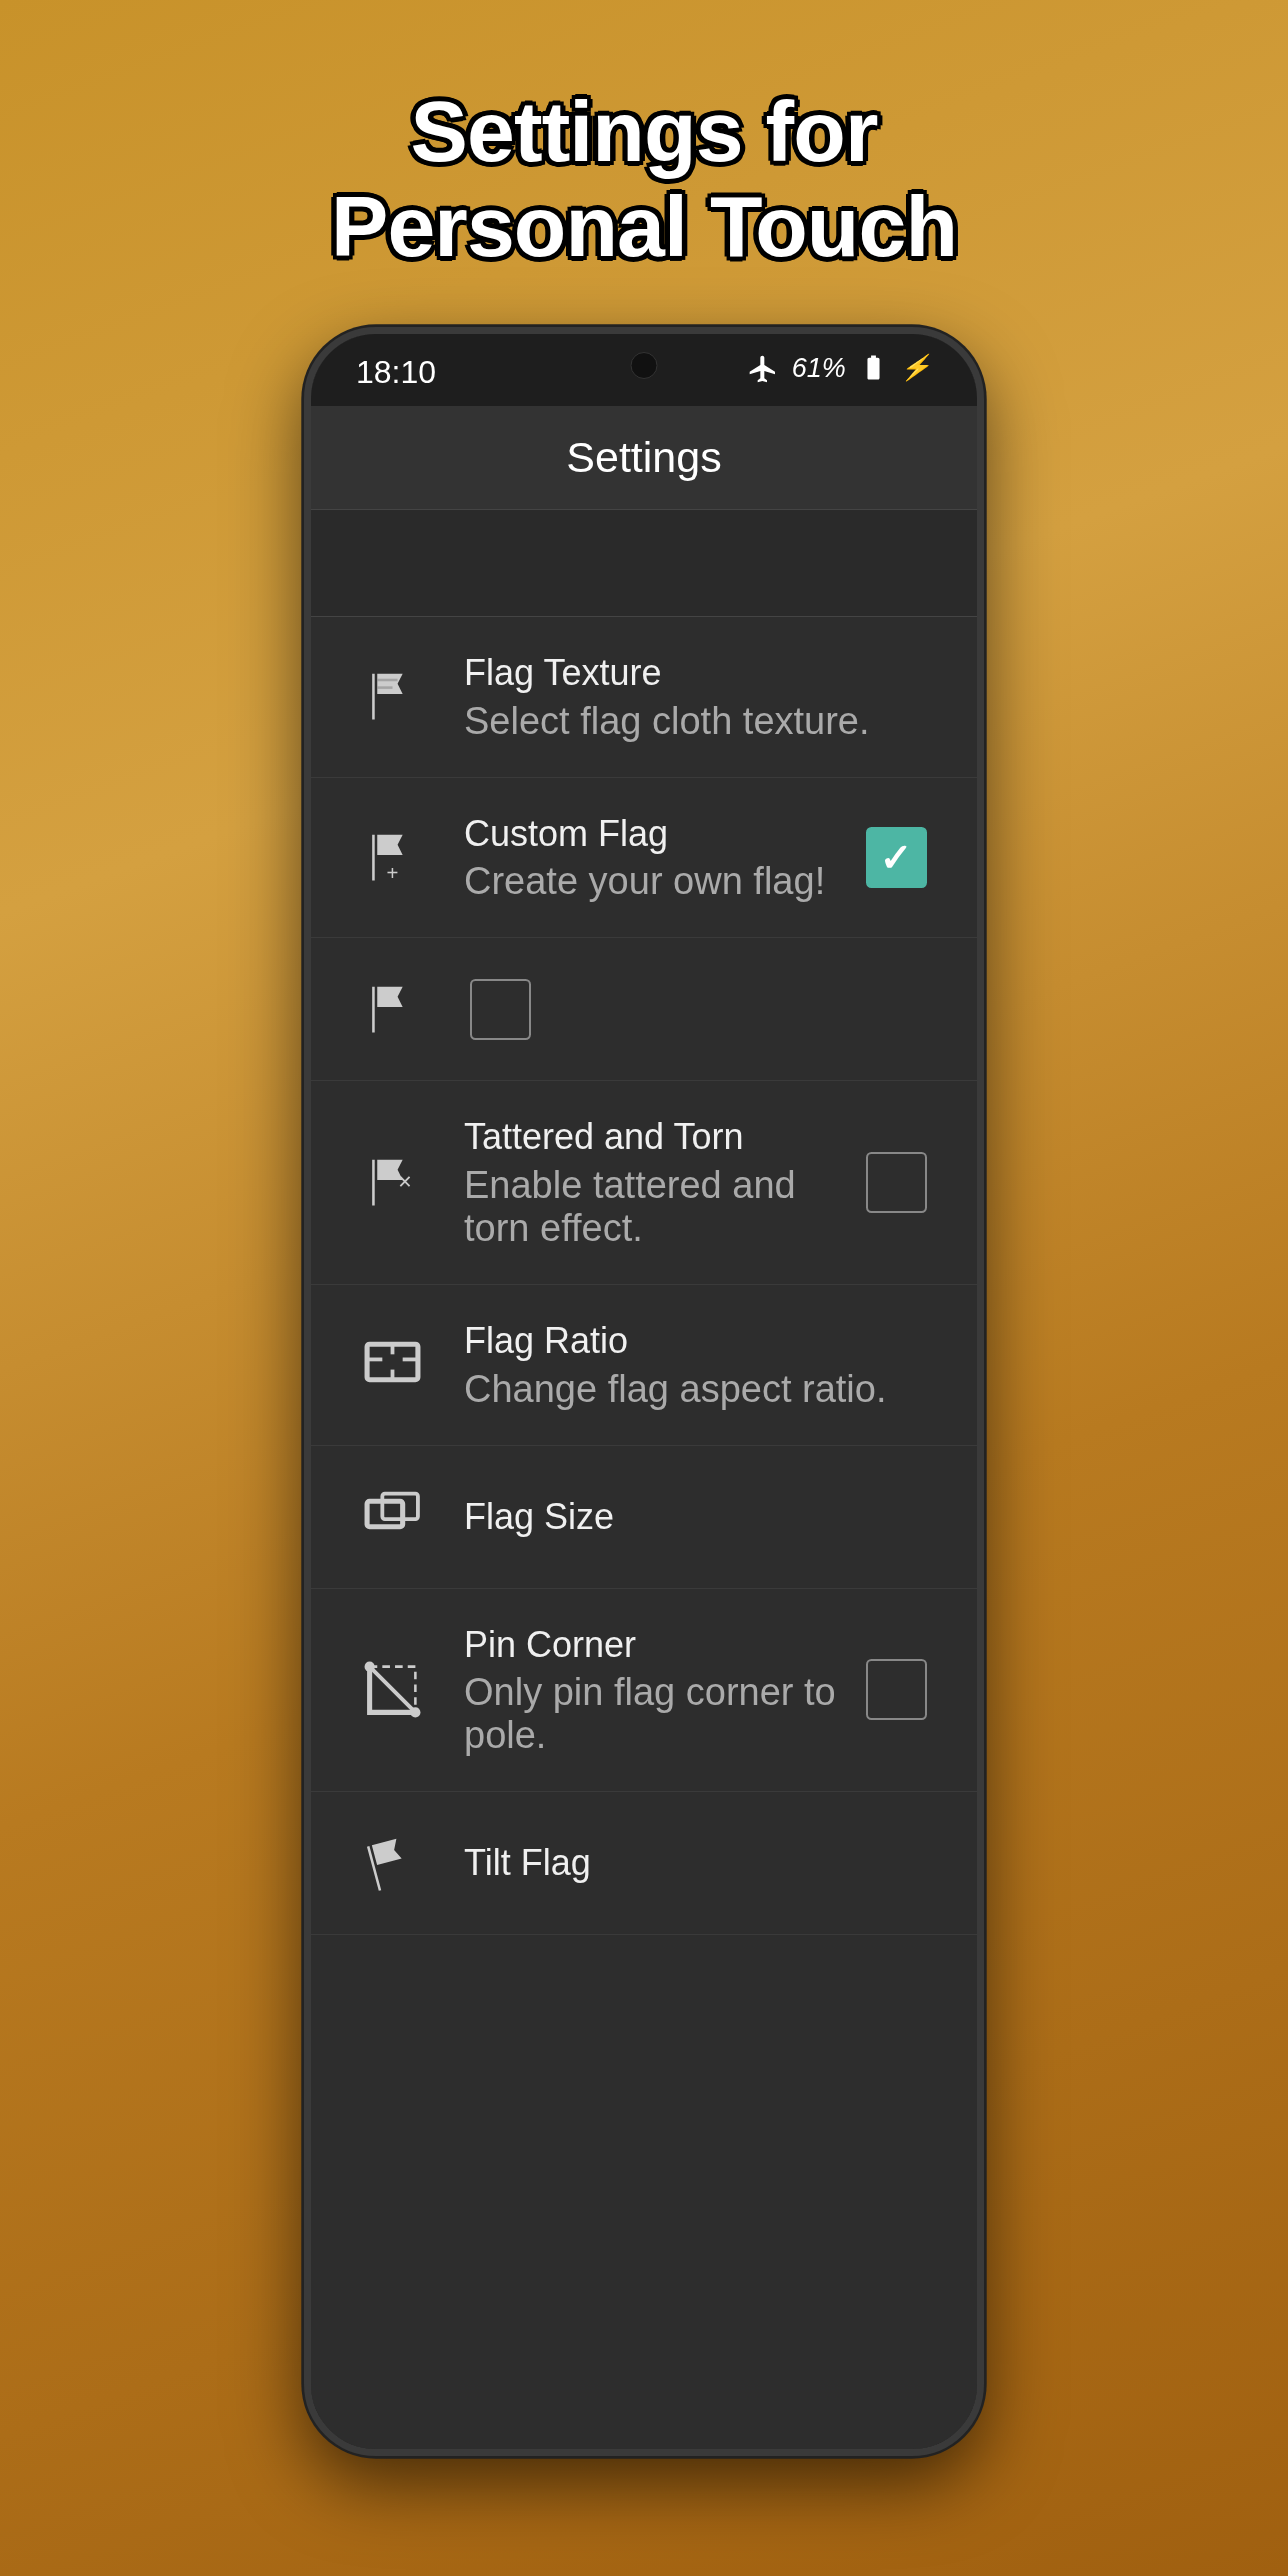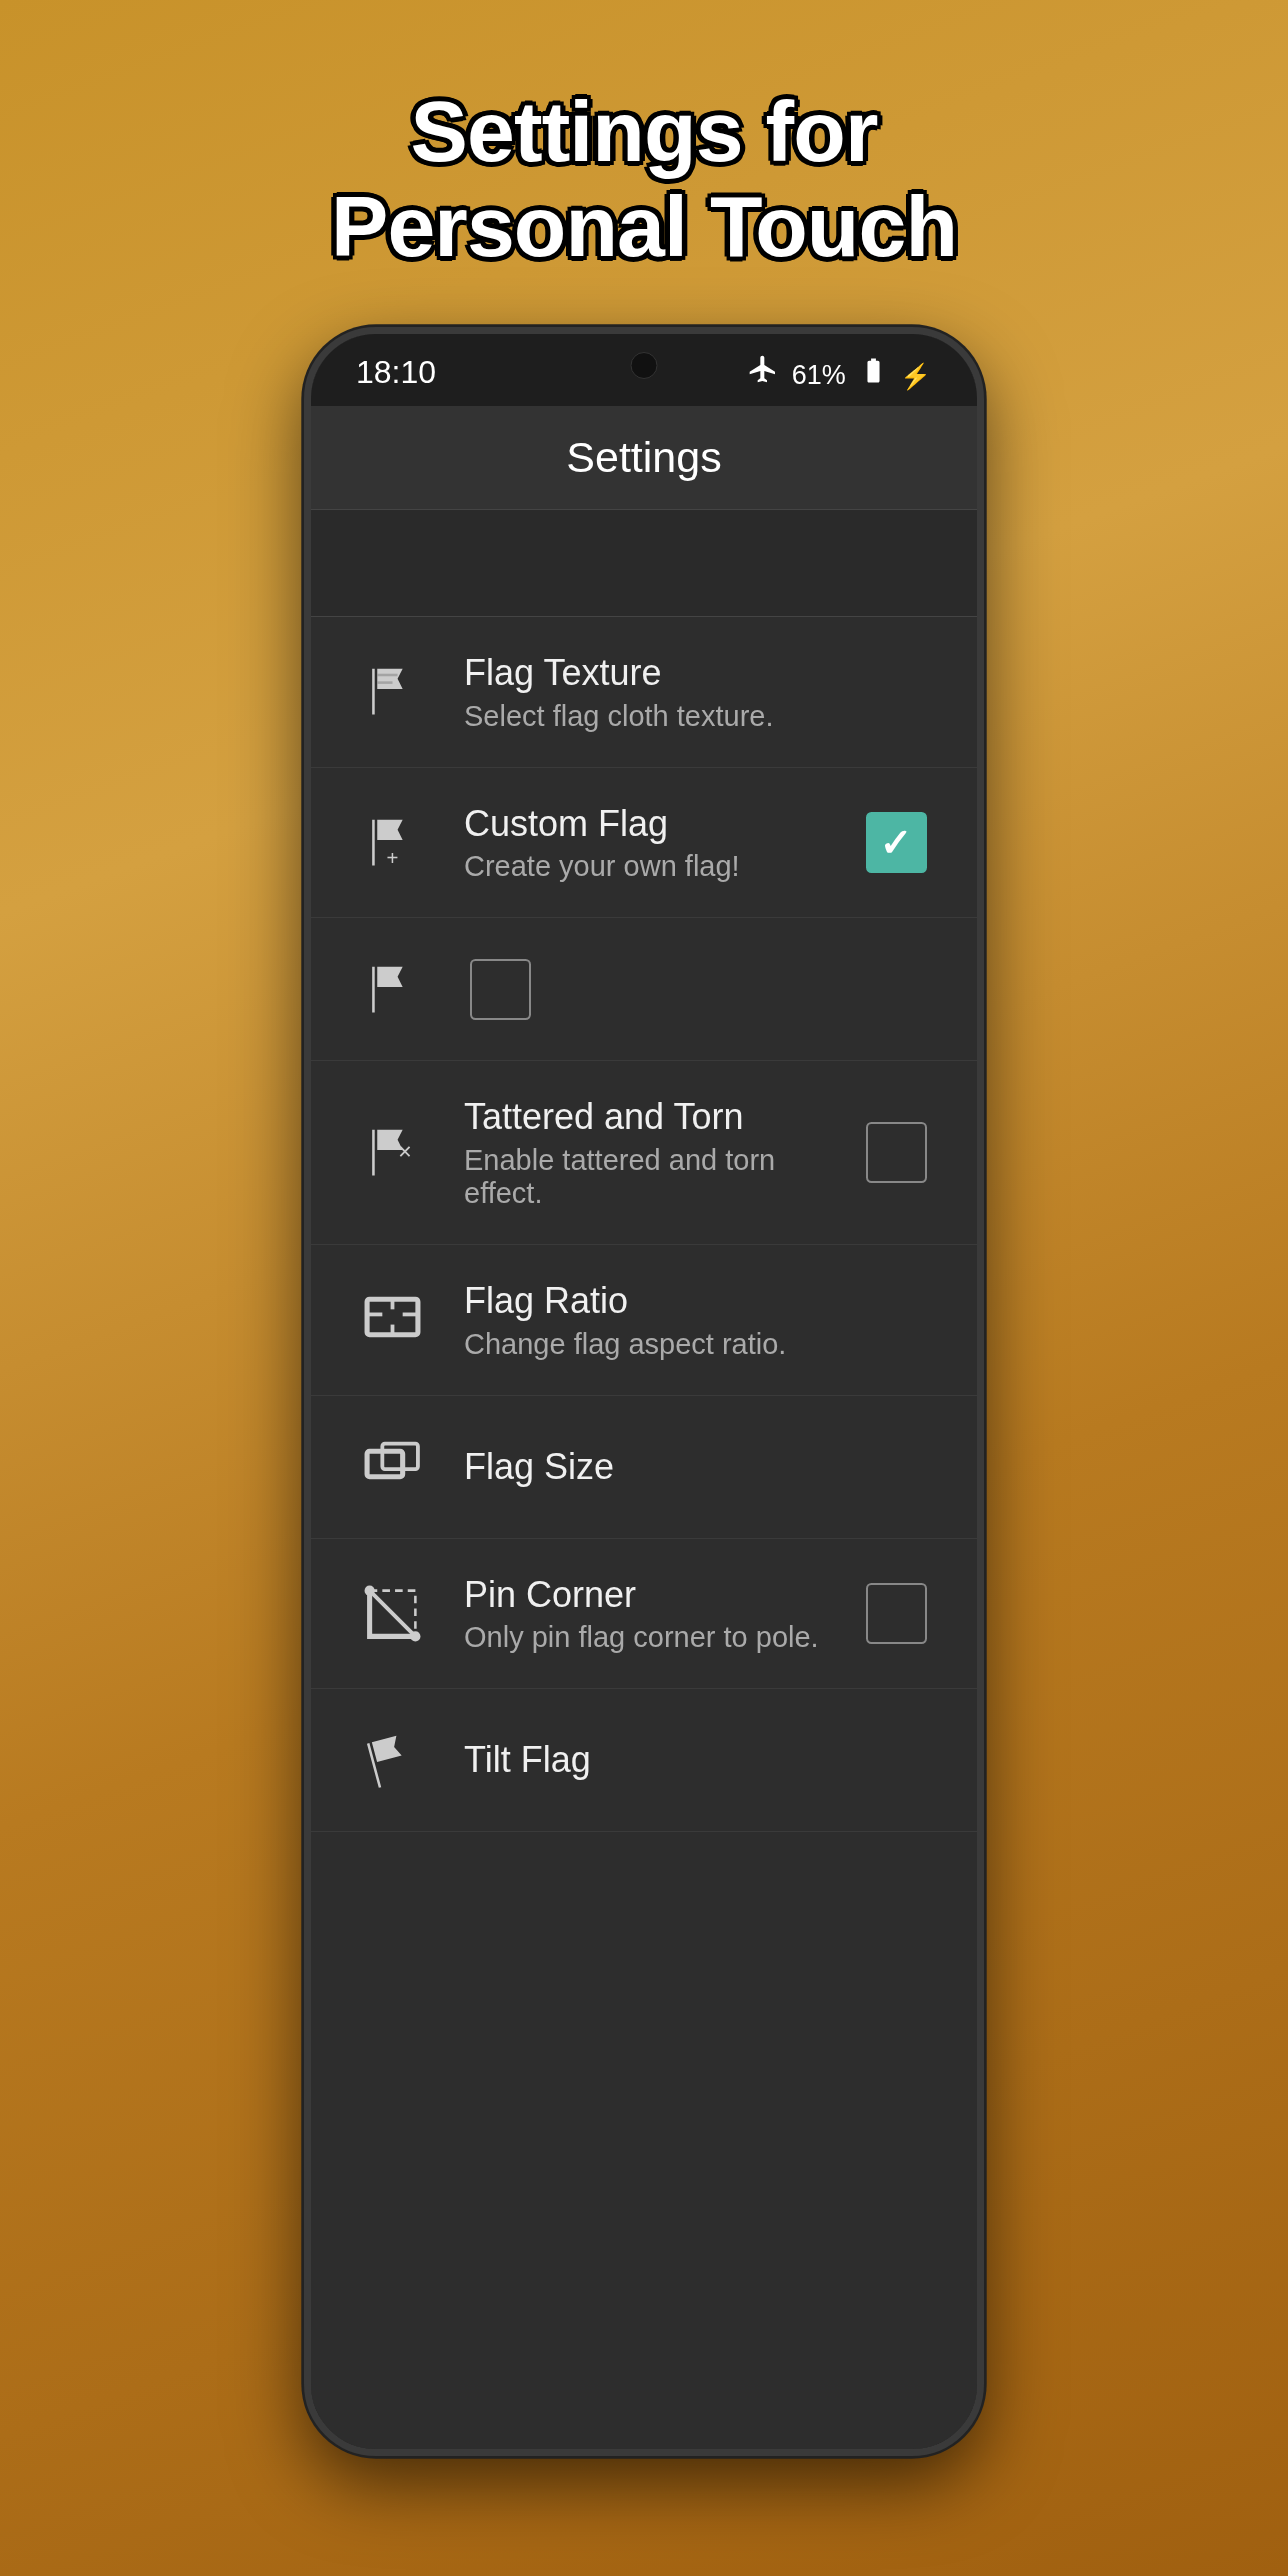--- a/index.html
+++ b/index.html
@@ -88,22 +88,23 @@
 
     .status-time {
       color: white;
       font-size: 32px;
       font-weight: 400;
       text-align: right;
     }
 
     .status-icons {
       display: flex;
-      align-items: flex-end;
+      align-items: flex-start;
       gap: 13px;
+      font-style: italic;
     }
 
     .status-icon {
       color: white;
       font-size: 25px;
     }
 
     .battery-text {
       color: white;
       font-size: 27px;
@@ -183,21 +184,21 @@
 
     .setting-title {
       color: #f0f0f0;
       font-size: 36px;
       font-weight: 400;
       line-height: 1.2;
     }
 
     .setting-subtitle {
       color: #aaaaaa;
-      font-size: 29px;
+      font-size: 38px;
       font-weight: 400;
       margin-top: 5.4px;
     }
 
     .setting-control {
       width: 72px;
       height: 72px;
       display: flex;
       align-items: center;
       justify-content: center;

